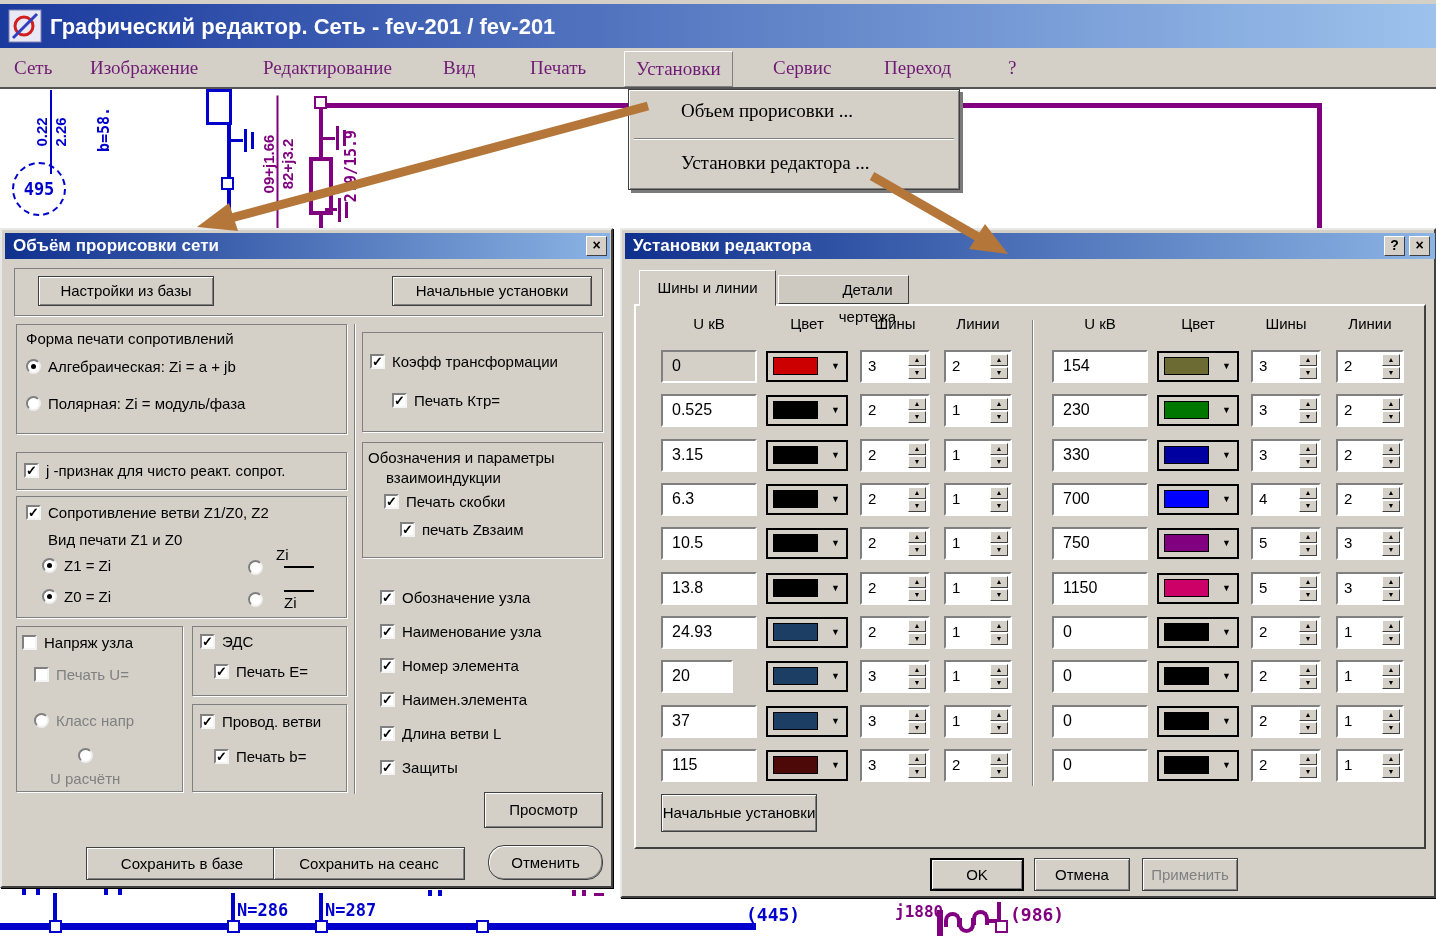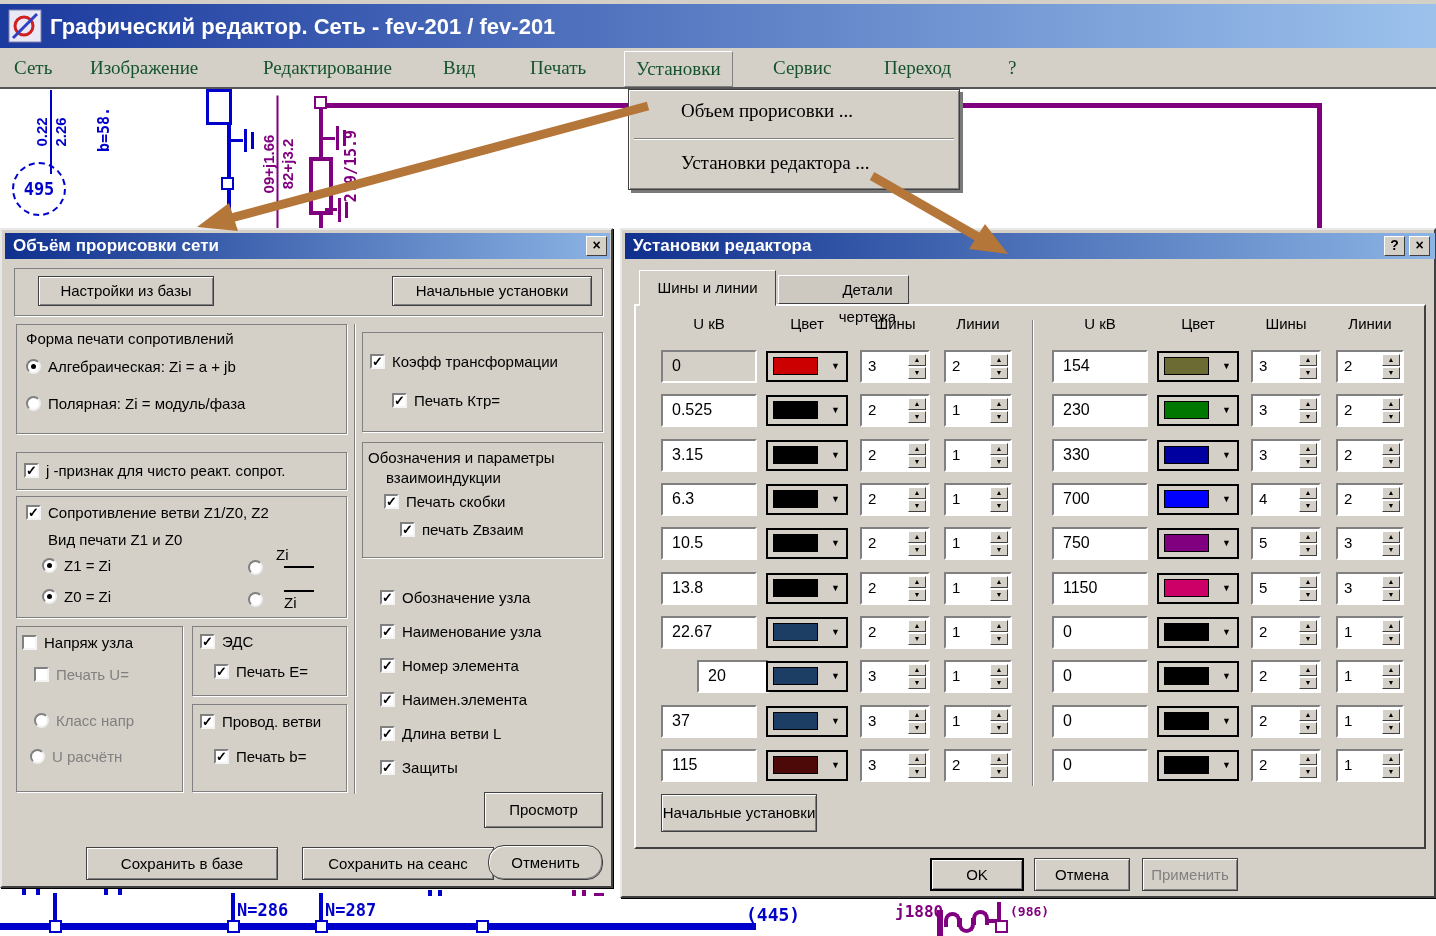--- a/index.html
+++ b/index.html
@@ -4,21 +4,21 @@
 <style>
   *{margin:0;padding:0;box-sizing:border-box;font-family:"Liberation Sans",sans-serif;}
   html,body{width:1436px;height:936px;overflow:hidden;background:#fff;position:relative;}
   .abs{position:absolute;}
   
   .topstrip{left:0;top:0;width:1436px;height:4px;background:#d4d0c8;z-index:5;}
   .titlebar-main{left:0;top:4px;width:1436px;height:44px;background:linear-gradient(90deg,#1b3a9e,#9cc2ec);z-index:5;}
   .app-title{position:absolute;left:50px;top:10px;color:#fff;font-weight:bold;font-size:22px;white-space:nowrap;}
   .app-icon{position:absolute;left:8px;top:5px;width:34px;height:34px;}
   .menubar{left:0;top:48px;width:1436px;height:41px;background:#d4d0c8;border-bottom:2px solid #555;z-index:5;}
-  .menu-item{position:absolute;top:9px;font-family:"Liberation Serif",serif;font-size:19px;color:#14532d;white-space:nowrap;cursor:default;}
+  .menu-item{position:absolute;top:9px;font-family:"Liberation Serif",serif;font-size:19px;color:#701a75;white-space:nowrap;cursor:default;}
   .menu-item.active{top:3px;padding:6px 11px;border:1px solid;border-color:#fff #808080 #808080 #fff;background:#d4d0c8;}
   
   .dropdown{left:628px;top:89px;width:332px;height:101px;background:#d4d0c8;border:1px solid #404040;
     box-shadow:inset 1px 1px 0 #fff,inset -1px -1px 0 #808080,3px 3px 0 #7a7a7a;z-index:30;}
   .dd-item{position:absolute;left:52px;font-family:"Liberation Serif",serif;font-size:19px;white-space:nowrap;cursor:default;}
   .dd-sep-a{position:absolute;left:5px;top:48px;width:320px;height:1px;background:#808080;}
   .dd-sep-b{position:absolute;left:5px;top:49px;width:320px;height:1px;background:#fff;}
   
   .sch{z-index:1;}
   .blue{color:#0000cd;}
@@ -124,21 +124,21 @@
 <div class="abs sch" style="left:231px;top:893px;width:4px;height:31px;background:#0000cd;"></div>
 <div class="abs sch" style="left:319px;top:893px;width:4px;height:31px;background:#0000cd;"></div>
 <div class="nsq" style="left:49px;top:920px;border:2px solid #0000cd;"></div>
 <div class="nsq" style="left:227px;top:920px;border:2px solid #0000cd;"></div>
 <div class="nsq" style="left:315px;top:920px;border:2px solid #0000cd;"></div>
 <div class="nsq" style="left:476px;top:920px;border:2px solid #0000cd;"></div>
 <div class="abs sch mono blue" style="left:237px;top:900px;font-size:17px;z-index:1;">N=286</div>
 <div class="abs sch mono blue" style="left:325px;top:900px;font-size:17px;z-index:1;">N=287</div>
 <div class="abs sch mono blue" style="left:746px;top:904px;font-size:18px;z-index:1;">(445)</div>
 <div class="abs sch mono purple" style="left:895px;top:902px;font-size:16px;z-index:1;">j1880</div>
-<div class="abs sch mono purple" style="left:1010px;top:904px;font-size:13px;z-index:1;">(986)</div>
+<div class="abs sch mono purple" style="left:1010px;top:904px;font-size:18px;z-index:1;">(986)</div>
 
 <div class="abs sch" style="left:935px;top:902px;width:80px;height:34px;z-index:1;">
   <span style="position:absolute;left:2px;top:8px;width:6px;height:26px;background:#800080;"></span>
   <span style="position:absolute;left:9px;top:10px;width:17px;height:15px;border:4px solid #800080;border-bottom:none;border-radius:9px 9px 0 0;"></span>
   <span style="position:absolute;left:23px;top:16px;width:17px;height:15px;border:4px solid #800080;border-top:none;border-radius:0 0 9px 9px;"></span>
   <span style="position:absolute;left:37px;top:8px;width:17px;height:15px;border:4px solid #800080;border-bottom:none;border-radius:9px 9px 0 0;"></span>
   <span style="position:absolute;left:52px;top:17px;width:12px;height:4px;background:#800080;"></span>
   <span style="position:absolute;left:62px;top:0px;width:4px;height:22px;background:#800080;"></span>
   <span class="nsq" style="left:60px;top:18px;border:2px solid #800080;"></span>
 </div>
@@ -234,21 +234,21 @@
     <span>Напряж узла</span>
   </div>
   <div class="check-row dis" style="left:32px;top:436px;">
     <span class="cb empty"></span>
     <span>Печать U=</span>
   </div>
   <div class="check-row dis" style="left:32px;top:482px;">
     <span class="rb empty"></span>
     <span>Класс напр</span>
   </div>
-  <div class="check-row dis" style="left:28px;top:518px;">
+  <div class="check-row dis" style="left:48px;top:518px;flex-direction:column;">
     <span class="rb empty"></span>
     <span>U расчётн</span>
   </div>
 
   <div class="box" style="left:190px;top:396px;width:155px;height:70px;"></div>
   <div class="check-row" style="left:198px;top:403px;">
     <span class="cb">
         <span class="tick">✓</span>
       </span>
     <span>ЭДС</span>
@@ -338,21 +338,21 @@
       <div class="check-row" style="left: 378px; top: 529px;">
         <span class="cb">
           <span class="tick">✓</span>
         </span>
         <span>Защиты</span>
       </div>
     </div>
 
   <div class="btn" style="left:482px;top:562px;width:119px;height:36px;line-height:34px;">Просмотр</div>
   <div class="btn" style="left:84px;top:617px;width:192px;height:33px;line-height:31px;">Сохранить  в базе</div>
-  <div class="btn" style="left:300px;top:617px;width:192px;height:33px;line-height:31px;">Сохранить на сеанс</div>
+  <div class="btn" style="left:271px;top:617px;width:192px;height:33px;line-height:31px;">Сохранить на сеанс</div>
   <div class="btn" style="left:486px;top:615px;width:115px;height:35px;line-height:33px;border-radius:16px;">Отменить</div>
 </div>
 
 <div class="dialog" style="left:620px;top:228px;width:816px;height:670px;">
   <div class="titlebar" style="left:3px;top:3px;width:810px;height:26px;">
     <span class="tb-text">Установки редактора</span>
   </div>
   <div class="tb-btn" style="left:762px;top:6px;">?</div>
   <div class="tb-btn" style="left:787px;top:6px;">×</div>
 
@@ -478,40 +478,40 @@
             <span class="sb dn">▼</span>
           </span>
         </div>
         <div class="spin" style="left: 308px; top: 266px; width: 68px; height: 33px;">
           <span class="sval">1</span>
           <span class="sbtns">
             <span class="sb up">▲</span>
             <span class="sb dn">▼</span>
           </span>
         </div>
-        <div class="field" style="left: 25px; top: 310px; width: 96px; height: 33px;">22.67</div>
+        <div class="field" style="left: 25px; top: 310px; width: 96px; height: 33px;">24.93</div>
         <div class="colorbtn" style="left: 130px; top: 311px; width: 82px; height: 31px;">
           <span class="swatch" style="background: rgb(28, 62, 100);"></span>
           <span class="darr">▼</span>
         </div>
         <div class="spin" style="left: 224px; top: 310px; width: 70px; height: 33px;">
           <span class="sval">2</span>
           <span class="sbtns">
             <span class="sb up">▲</span>
             <span class="sb dn">▼</span>
           </span>
         </div>
         <div class="spin" style="left: 308px; top: 310px; width: 68px; height: 33px;">
           <span class="sval">1</span>
           <span class="sbtns">
             <span class="sb up">▲</span>
             <span class="sb dn">▼</span>
           </span>
         </div>
-        <div class="field" style="left: 25px; top: 354px; width: 72px; height: 33px; margin-left: 36px;">20</div>
+        <div class="field" style="left: 25px; top: 354px; width: 72px; height: 33px;">20</div>
         <div class="colorbtn" style="left: 130px; top: 355px; width: 82px; height: 31px;">
           <span class="swatch" style="background: rgb(28, 62, 100);"></span>
           <span class="darr">▼</span>
         </div>
         <div class="spin" style="left: 224px; top: 354px; width: 70px; height: 33px;">
           <span class="sval">3</span>
           <span class="sbtns">
             <span class="sb up">▲</span>
             <span class="sb dn">▼</span>
           </span>

